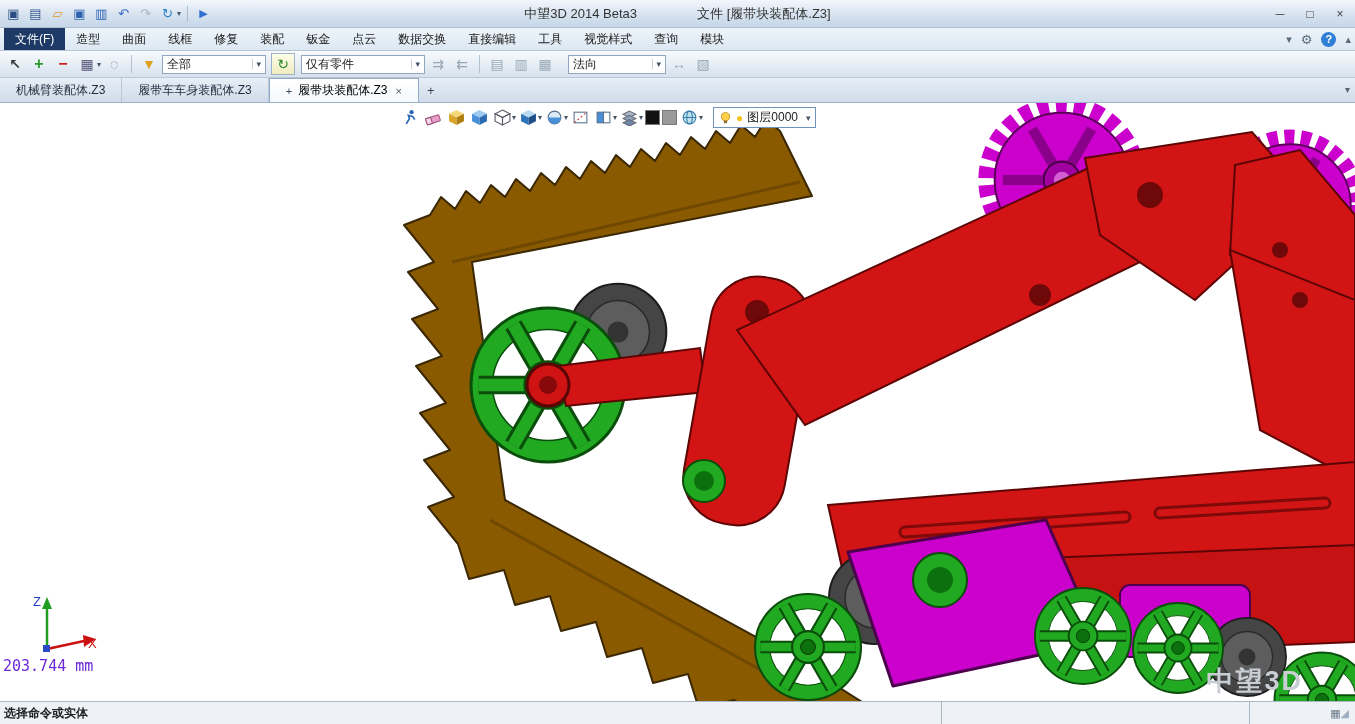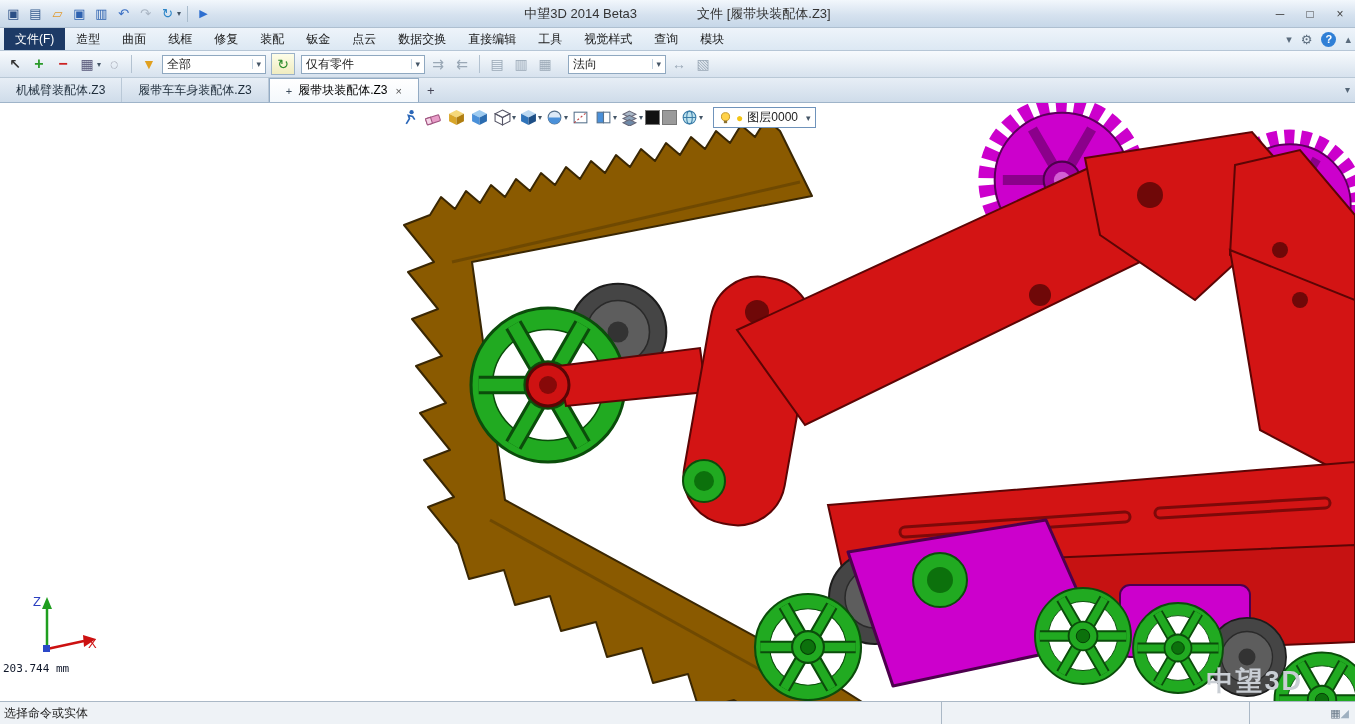--- a/index.html
+++ b/index.html
@@ -44,34 +44,34 @@
   .tab.active { background:linear-gradient(#ffffff,#f4f8fc); border:1px solid #93abc4; border-bottom:none; color:#000; }
   .tab .t-ic { font-size:11px; color:#3a4a5a; }
   .tab .t-x { font-size:11px; color:#555; margin-left:2px; }
   .newtab { width:24px; display:flex; align-items:center; justify-content:center; color:#445; font-size:13px; }
   .tab-overflow { position:absolute; right:5px; top:6px; font-size:10px; color:#567; }
 
   
   .viewport { position:relative; height:598px; background:#fff; overflow:hidden; }
   .scene { position:absolute; left:0; top:0; }
   .hints { position:absolute; left:5px; top:27px; font-size:12px; color:#111; line-height:19px; }
-  .measure { position:absolute; left:3px; bottom:26px; font-family:"DejaVu Sans Mono","Liberation Mono",monospace; font-size:11px; color:#0f172a; }
+  .measure { position:absolute; left:3px; bottom:26px; font-family:"DejaVu Sans Mono","Liberation Mono",monospace; font-size:15px; color:#6d28d9; }
   .watermark { position:absolute; right:52px; bottom:2px; font-size:27px; font-weight:bold; letter-spacing:2px; color:#c9ced4; }
 
   
   .ftb { position:absolute; left:400px; top:2px; height:25px; display:flex; align-items:center; gap:2px; }
   .ftb .icon { width:21px; height:21px; display:flex; align-items:center; justify-content:center; }
   .swatch { width:15px; height:15px; border:1px solid #777; }
   .layerbox { display:flex; align-items:center; border:1px solid #6f93bb; background:#fff; height:21px; padding:0 4px; gap:4px; font-size:12px; margin-left:8px; }
   .layer-dot { color:#f4c516; font-size:12px; }
   .layer-arrow { font-size:9px; color:#456; margin-left:4px; }
 
   
   .statusbar { height:23px; background:#eef2f6; border-top:1px solid #aab8c6; display:flex; align-items:center; font-size:12px; color:#222; }
-  .sb-msg { flex:1; padding-left:4px; }
+  .sb-msg { flex:1; padding-left:4px;font-weight:bold; }
   .sb-cell { height:100%; border-left:1px solid #aab8c6; display:flex; align-items:center; justify-content:flex-end; padding:0 4px; }
   .sb-cell.c1 { width:308px; }
   .sb-cell.c2 { width:106px; }
   .sb-grid { font-size:11px; color:#6a7a8a; }
   .sb-grip { color:#9fb0c0; font-size:11px; padding-right:2px; }
 </style>
 </head>
 <body>
 
 <div class="app">

